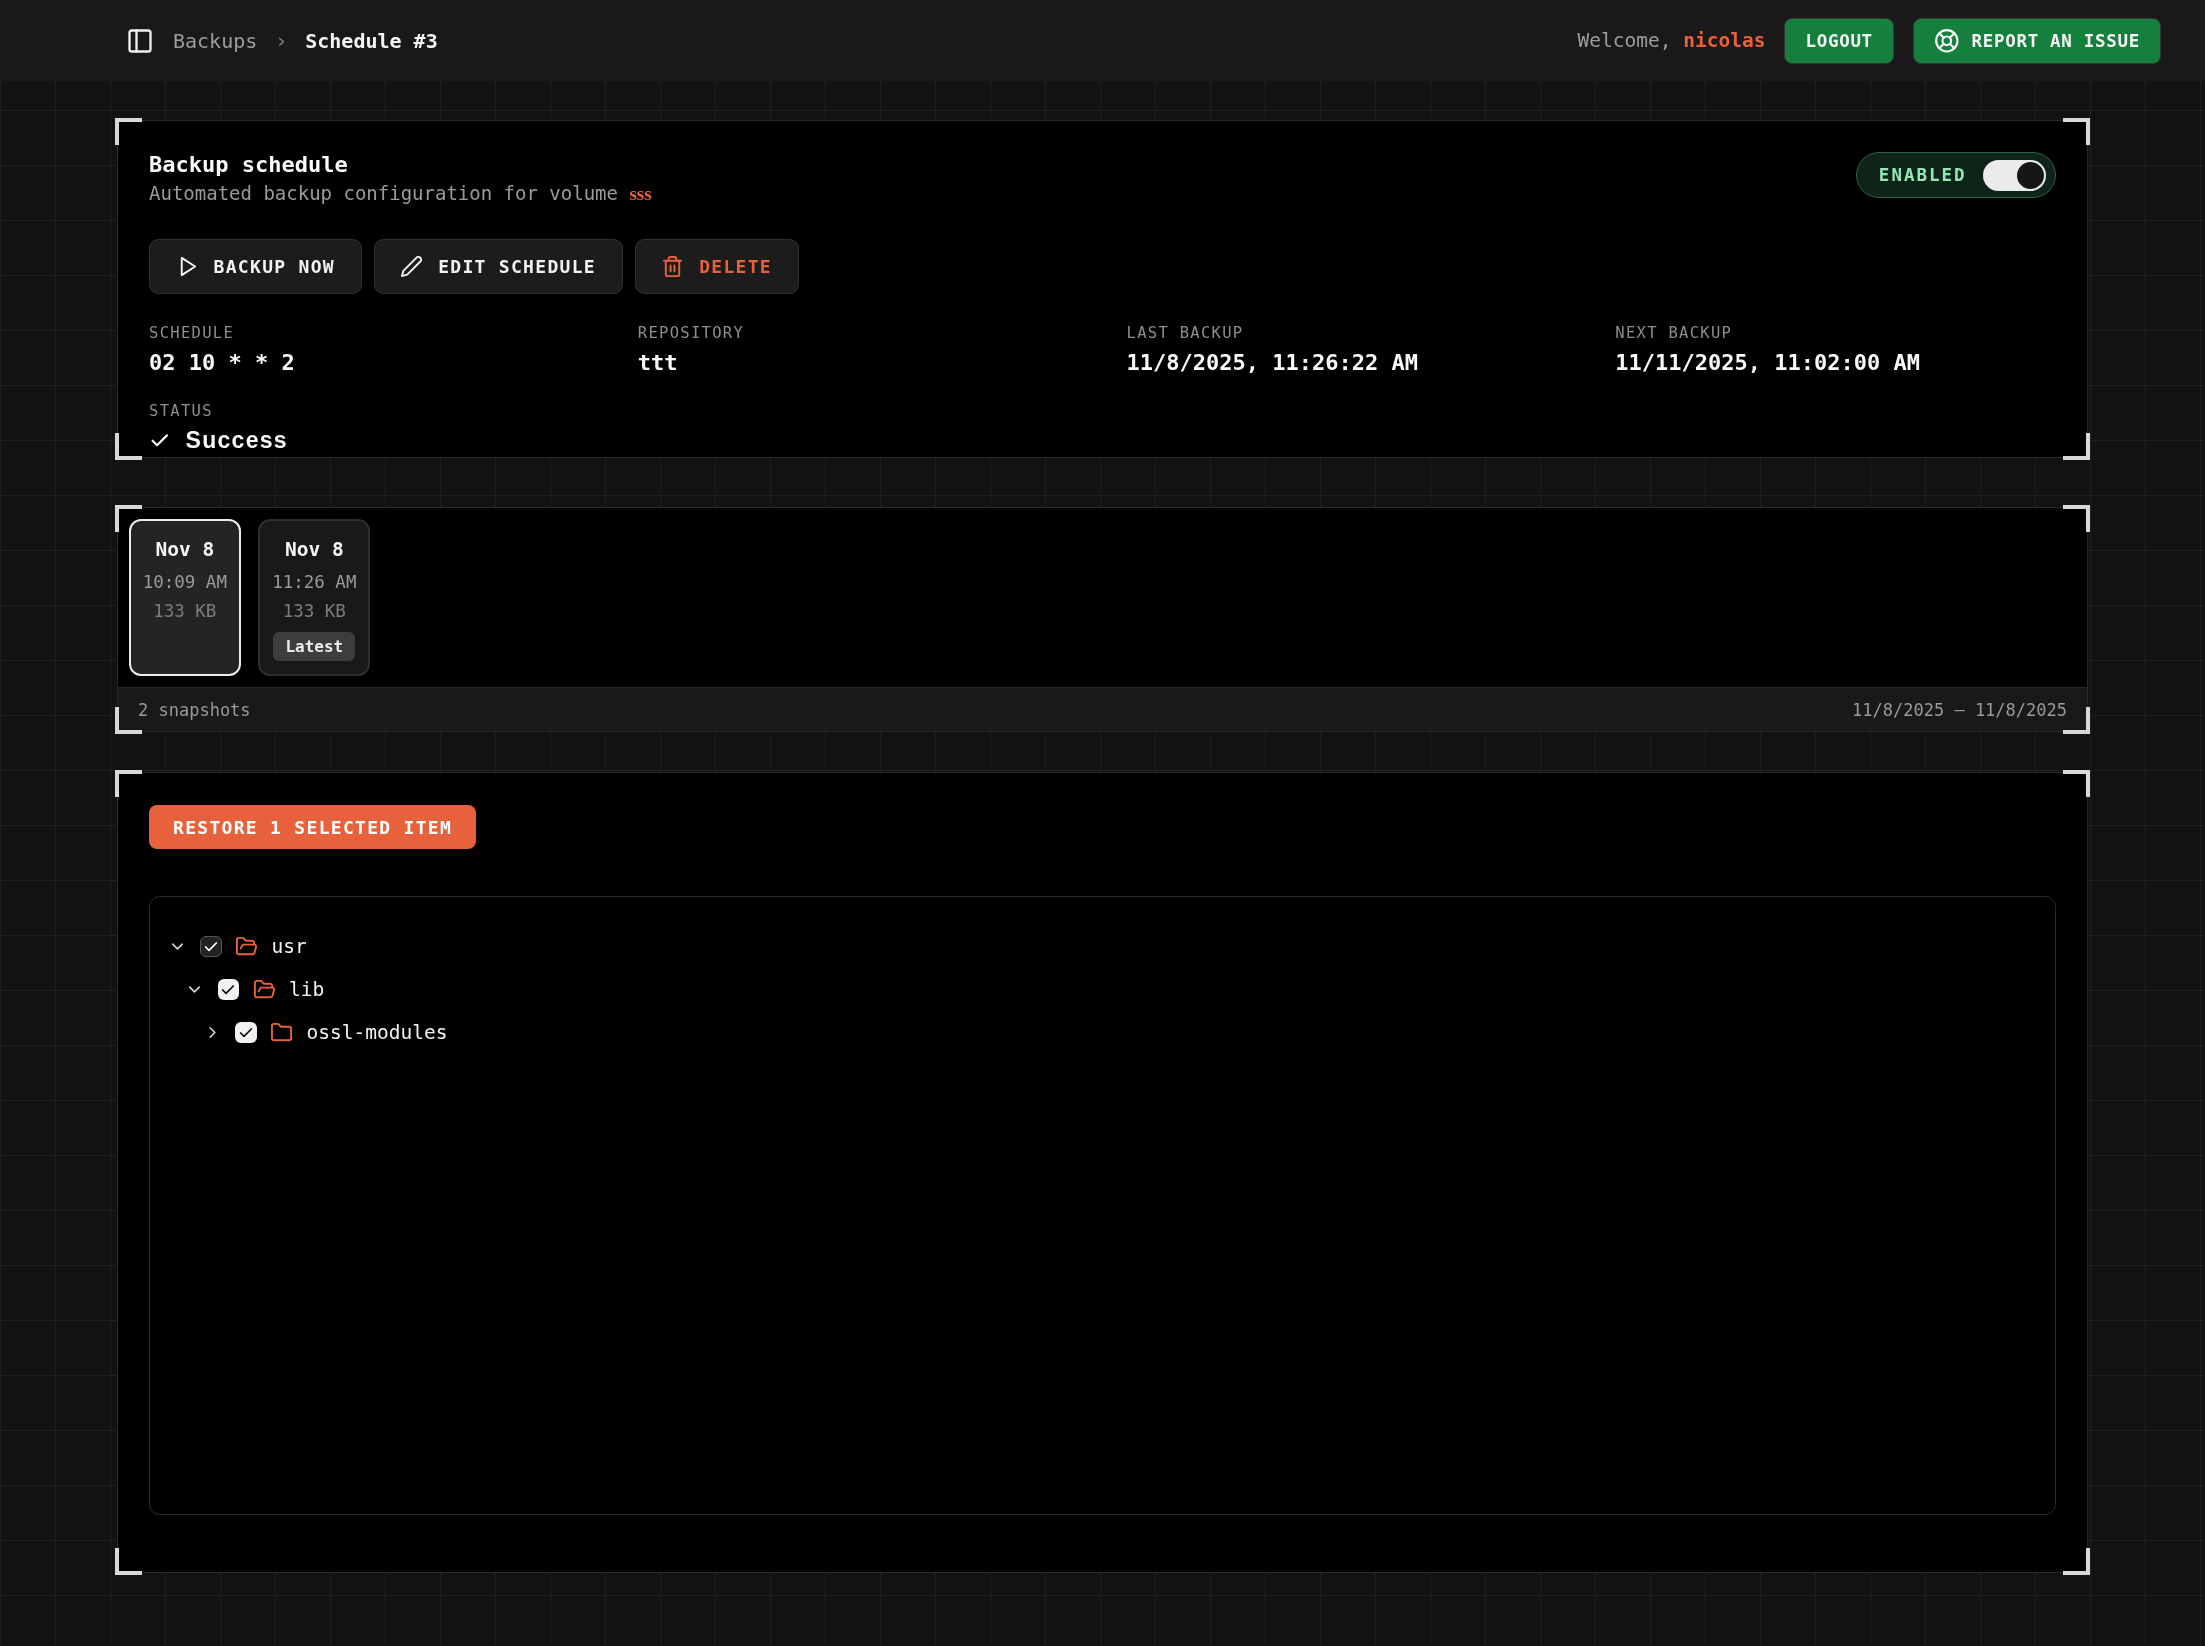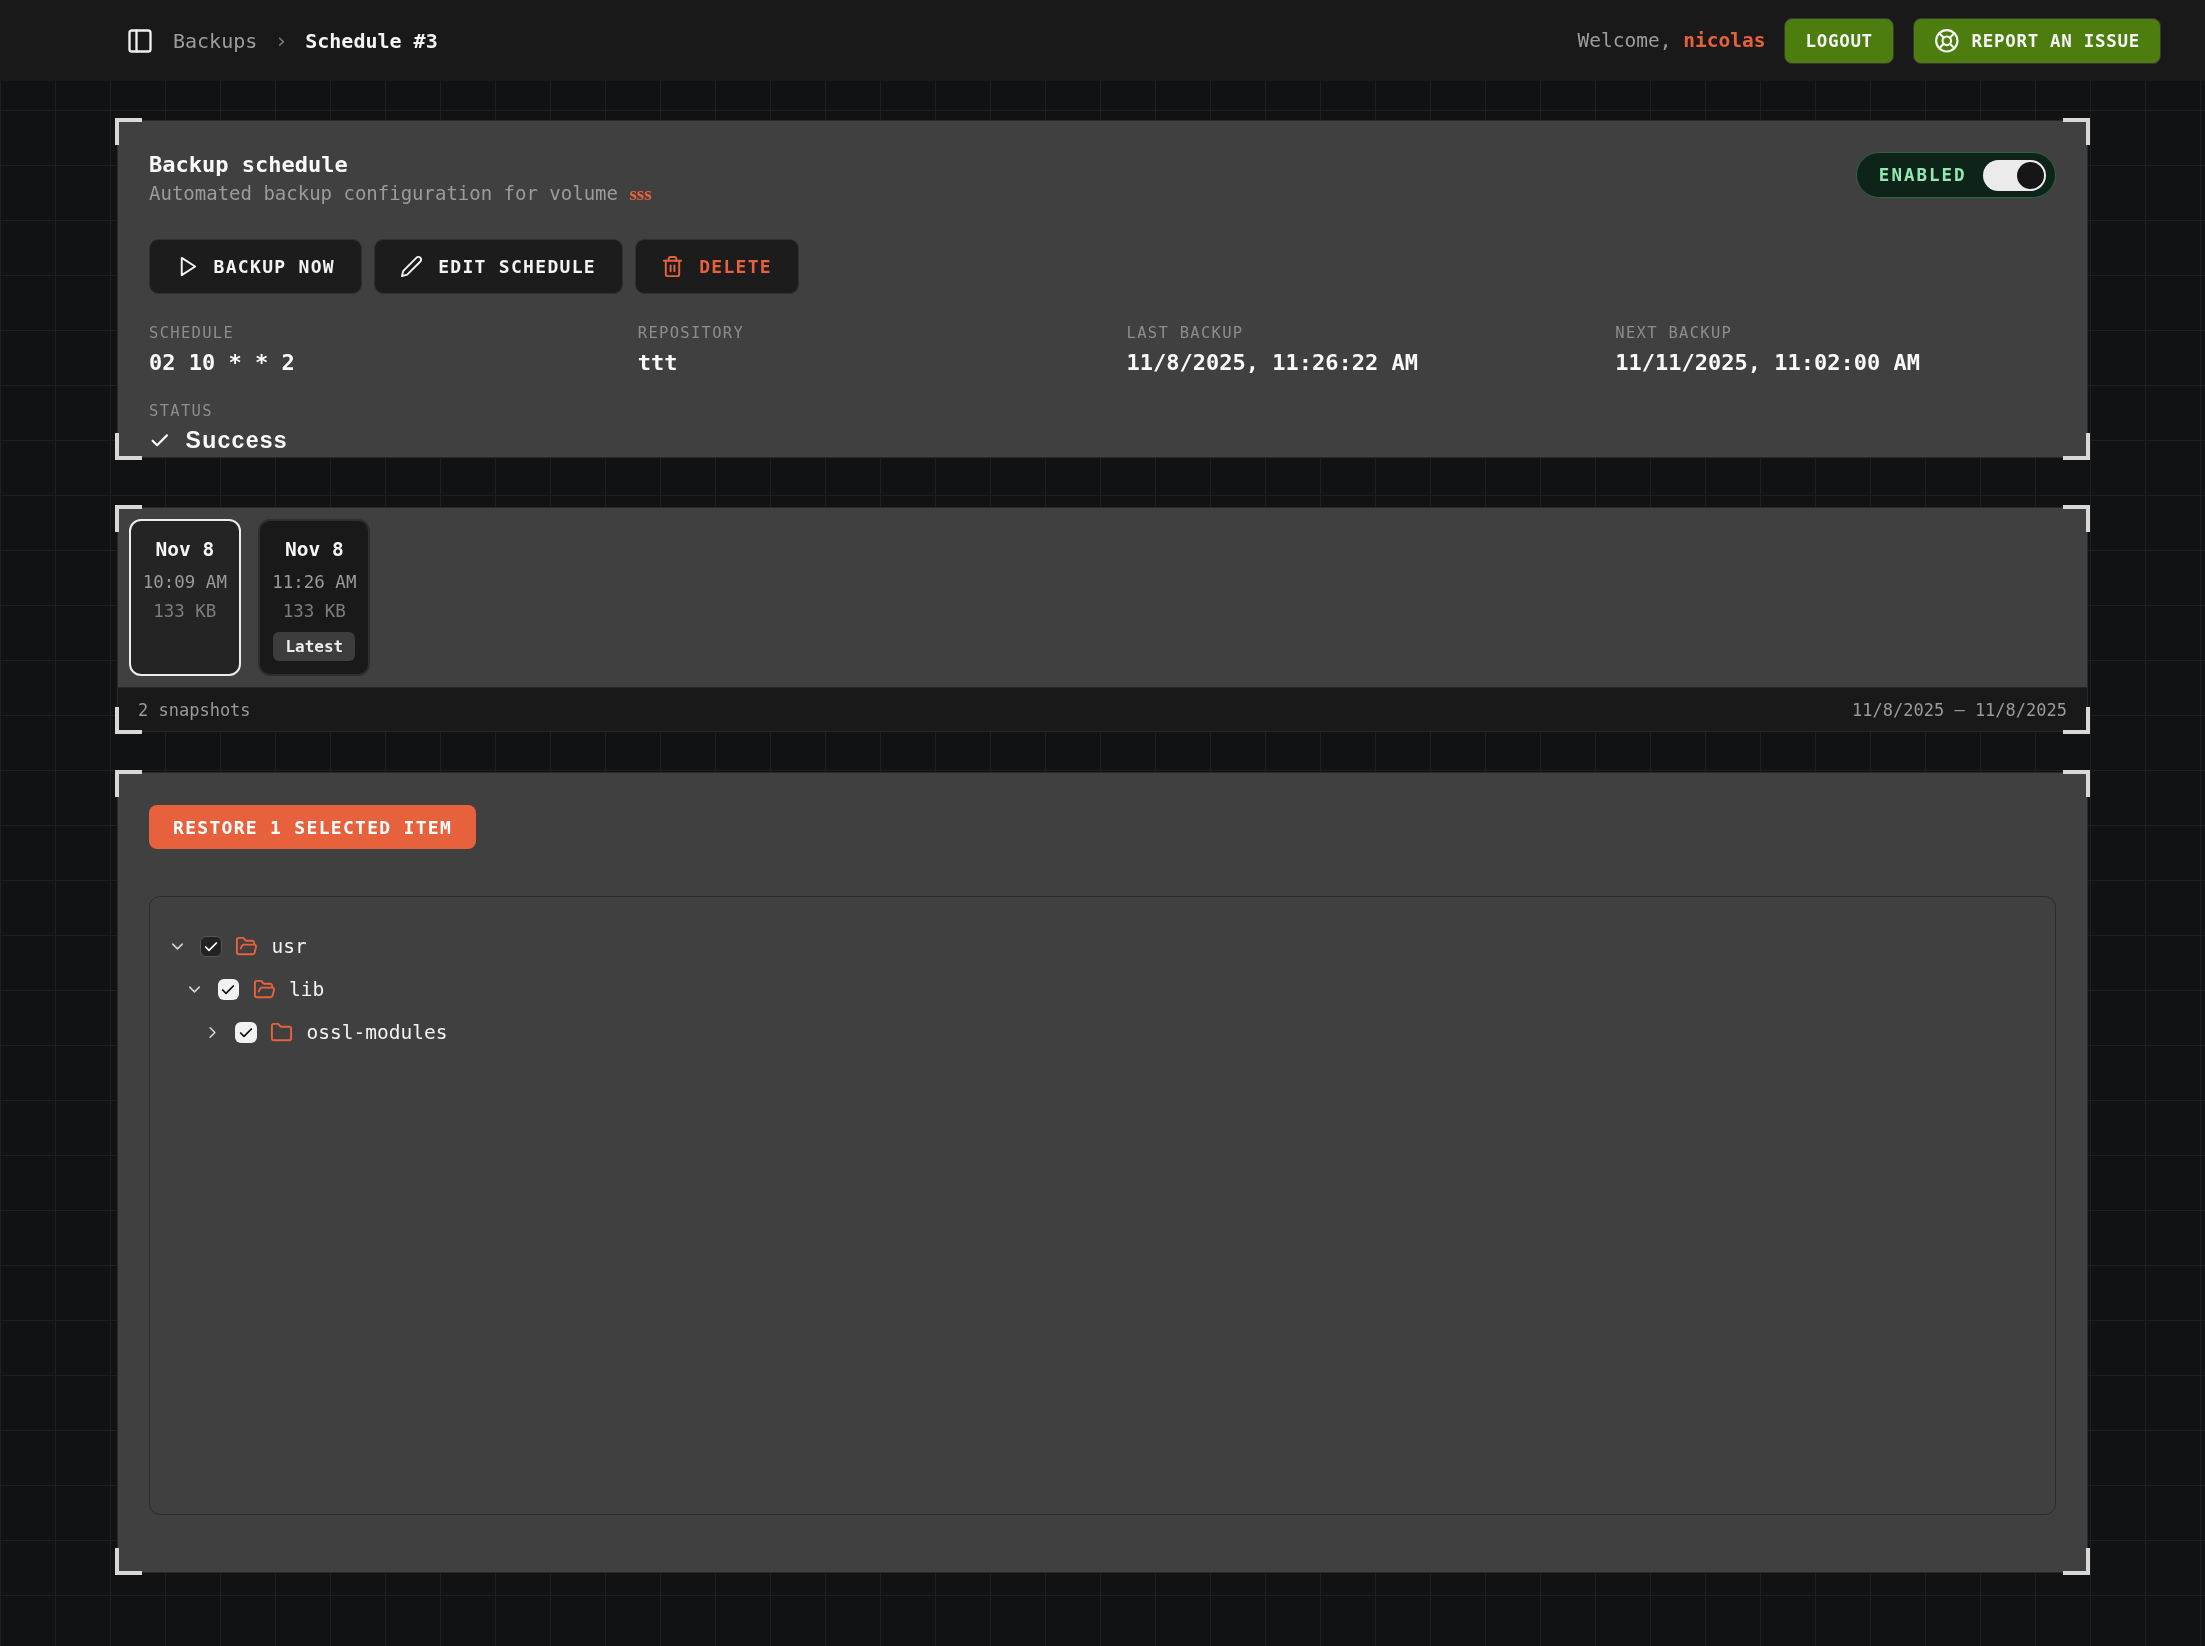--- a/index.html
+++ b/index.html
@@ -26,30 +26,30 @@
   .crumbs{ display:flex; align-items:center; gap:17.5px; font-size:20px; }
   .crumb-parent{ color:#9d9d9d; }
   .crumb-sep{ color:#7a7a7a; font-size:21.5px; }
   .crumb-current{ color:#f5f5f5; font-weight:bold; }
   .tb-right{ display:flex; align-items:center; gap:19px; }
   .welcome{ font-size:19.5px; color:#9d9d9d; }
   .welcome .uname{ color:#e8613d; font-weight:bold; }
   .btn-ghost{
     display:flex; align-items:center; gap:12px;
     height:46px; padding:0 20px;
-    background:#4d7c0f; border:1.3px solid #363636; border-radius:8px;
+    background:#15803d; border:1.3px solid #363636; border-radius:8px;
     color:#f5f5f5; font-family:inherit; font-size:17.5px; font-weight:bold; letter-spacing:0.7px;
     cursor:pointer;
   }
 
   
   .main{ padding-top:39px; }
   .card{
     position:relative; width:1971px; margin:0 auto;
-    background:#404040; border:1.3px solid #292929; border-radius:1.3px;
+    background:#000000; border:1.3px solid #292929; border-radius:1.3px;
   }
   .bracket{ position:absolute; width:27px; height:27px; border:0 solid #d8d8d8; z-index:3; }
   .bracket.tl{ top:-2.7px; left:-2.7px;  border-top-width:4px; border-left-width:4px; }
   .bracket.tr{ top:-2.7px; right:-2.7px; border-top-width:4px; border-right-width:4px; }
   .bracket.bl{ bottom:-2.7px; left:-2.7px;  border-bottom-width:4px; border-left-width:4px; }
   .bracket.br{ bottom:-2.7px; right:-2.7px; border-bottom-width:4px; border-right-width:4px; }
 
   
   .card-schedule{ height:338px; padding:31px 31px; }
   .sc-head{ display:flex; justify-content:space-between; align-items:flex-start; }

